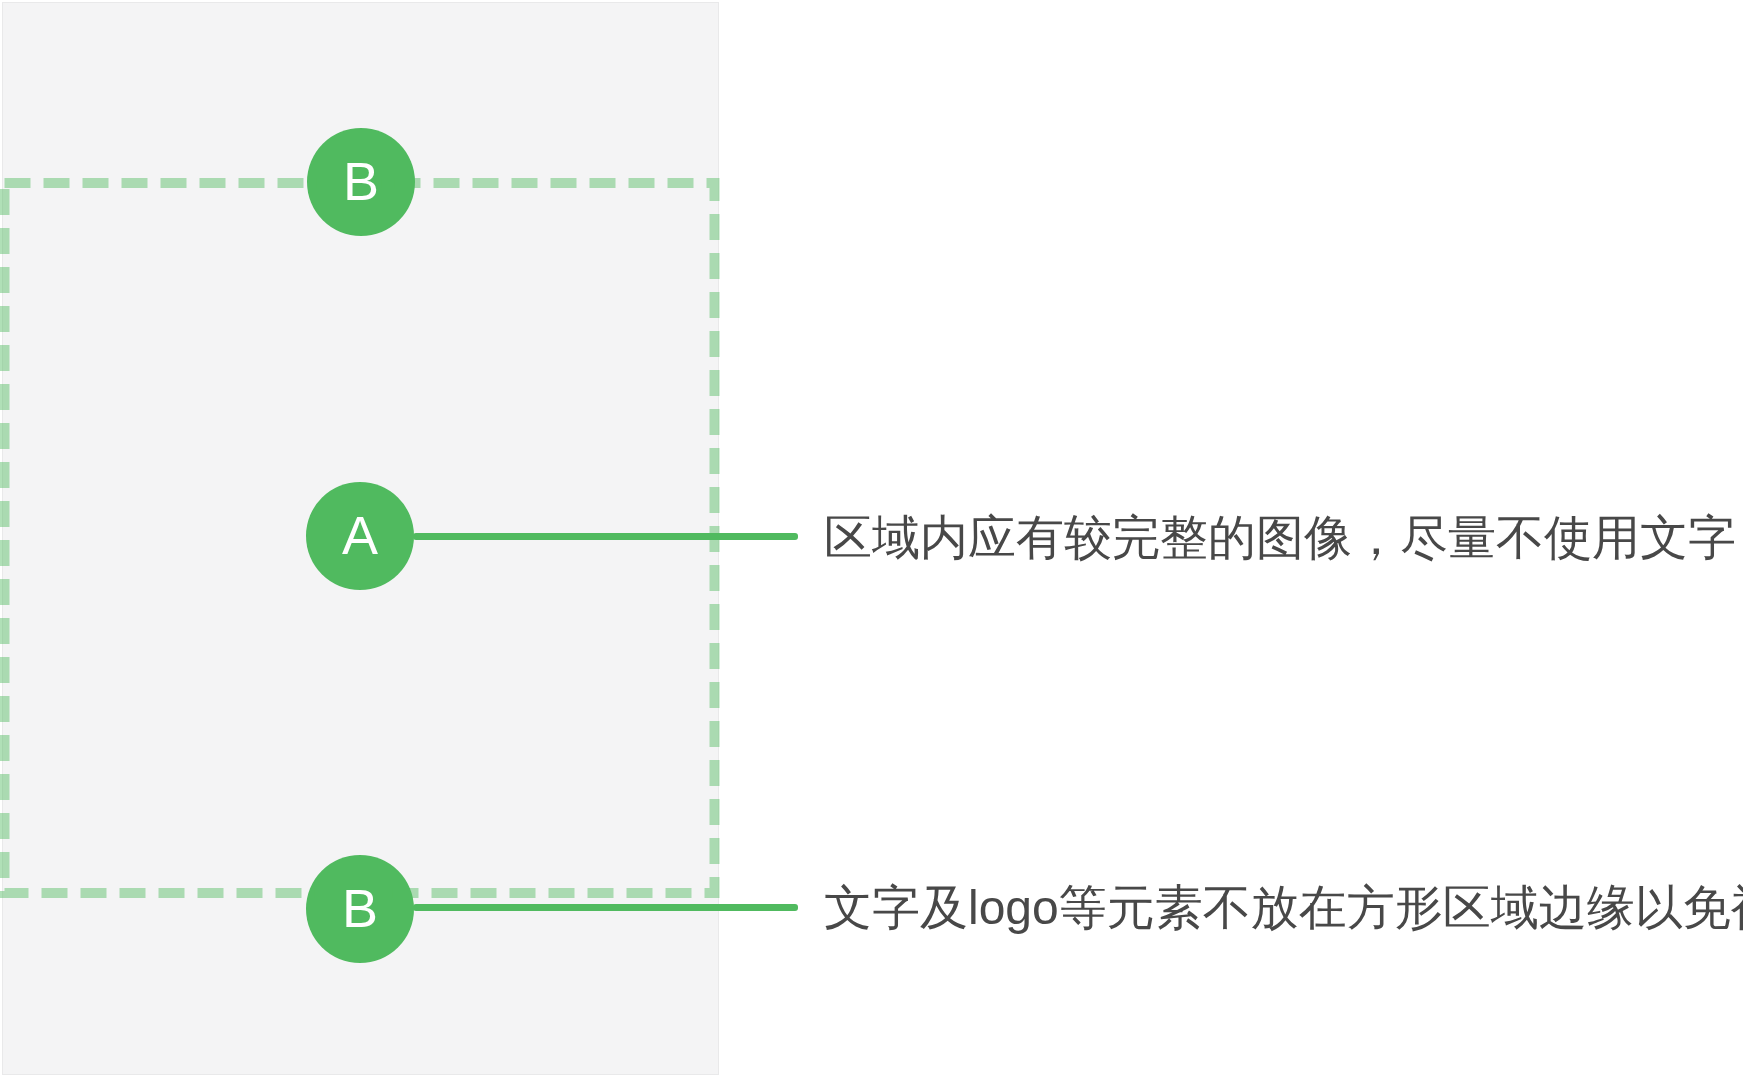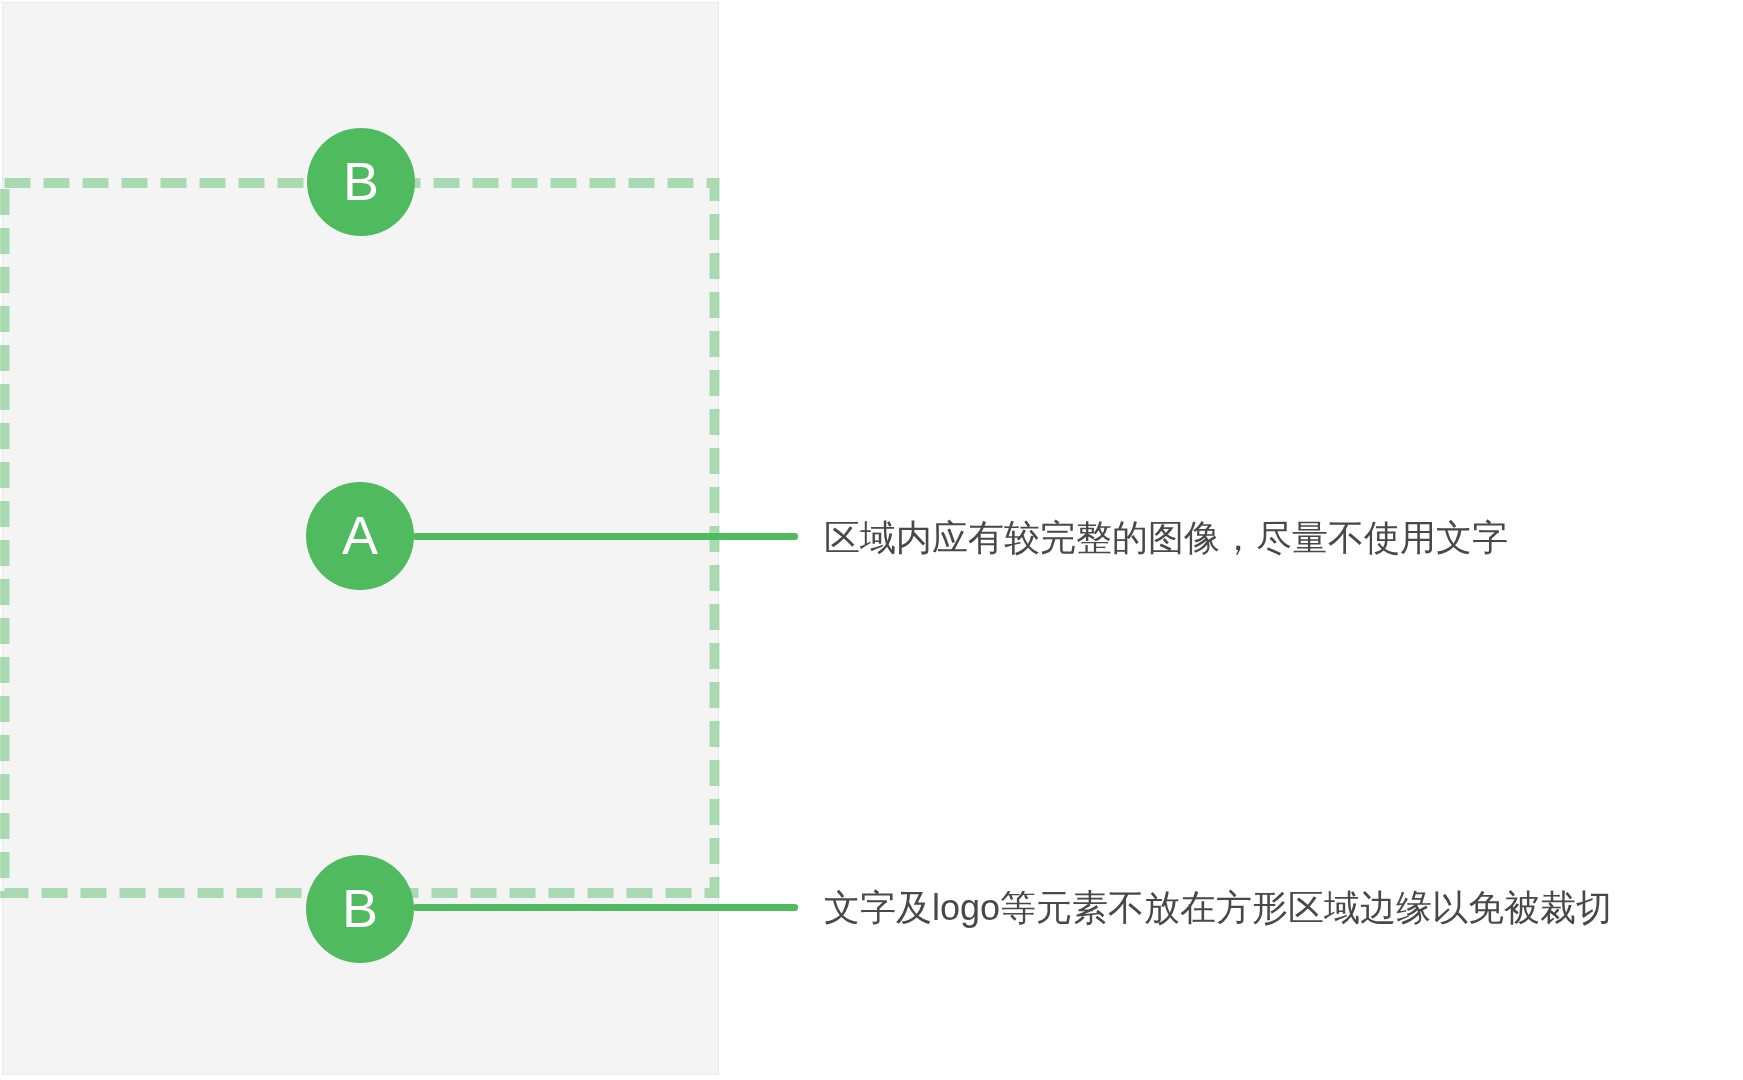--- a/index.html
+++ b/index.html
@@ -71,21 +71,21 @@
     z-index: 3;
   }
   .connector.to-a { top: 533px; }
   .connector.to-b { top: 904px; }
   
   .annotation {
     position: absolute;
     left: 824px;
     transform: translateY(-50%);
     color: var(--text-gray, #484848);
-    font-size: 36px;
+    font-size: 48px;
     line-height: 1.2;
     white-space: nowrap;
     z-index: 3;
   }
   .annotation.for-a { top: 538px; }
   .annotation.for-b { top: 908px; }
 </style>
 </head>
 <body>
 

